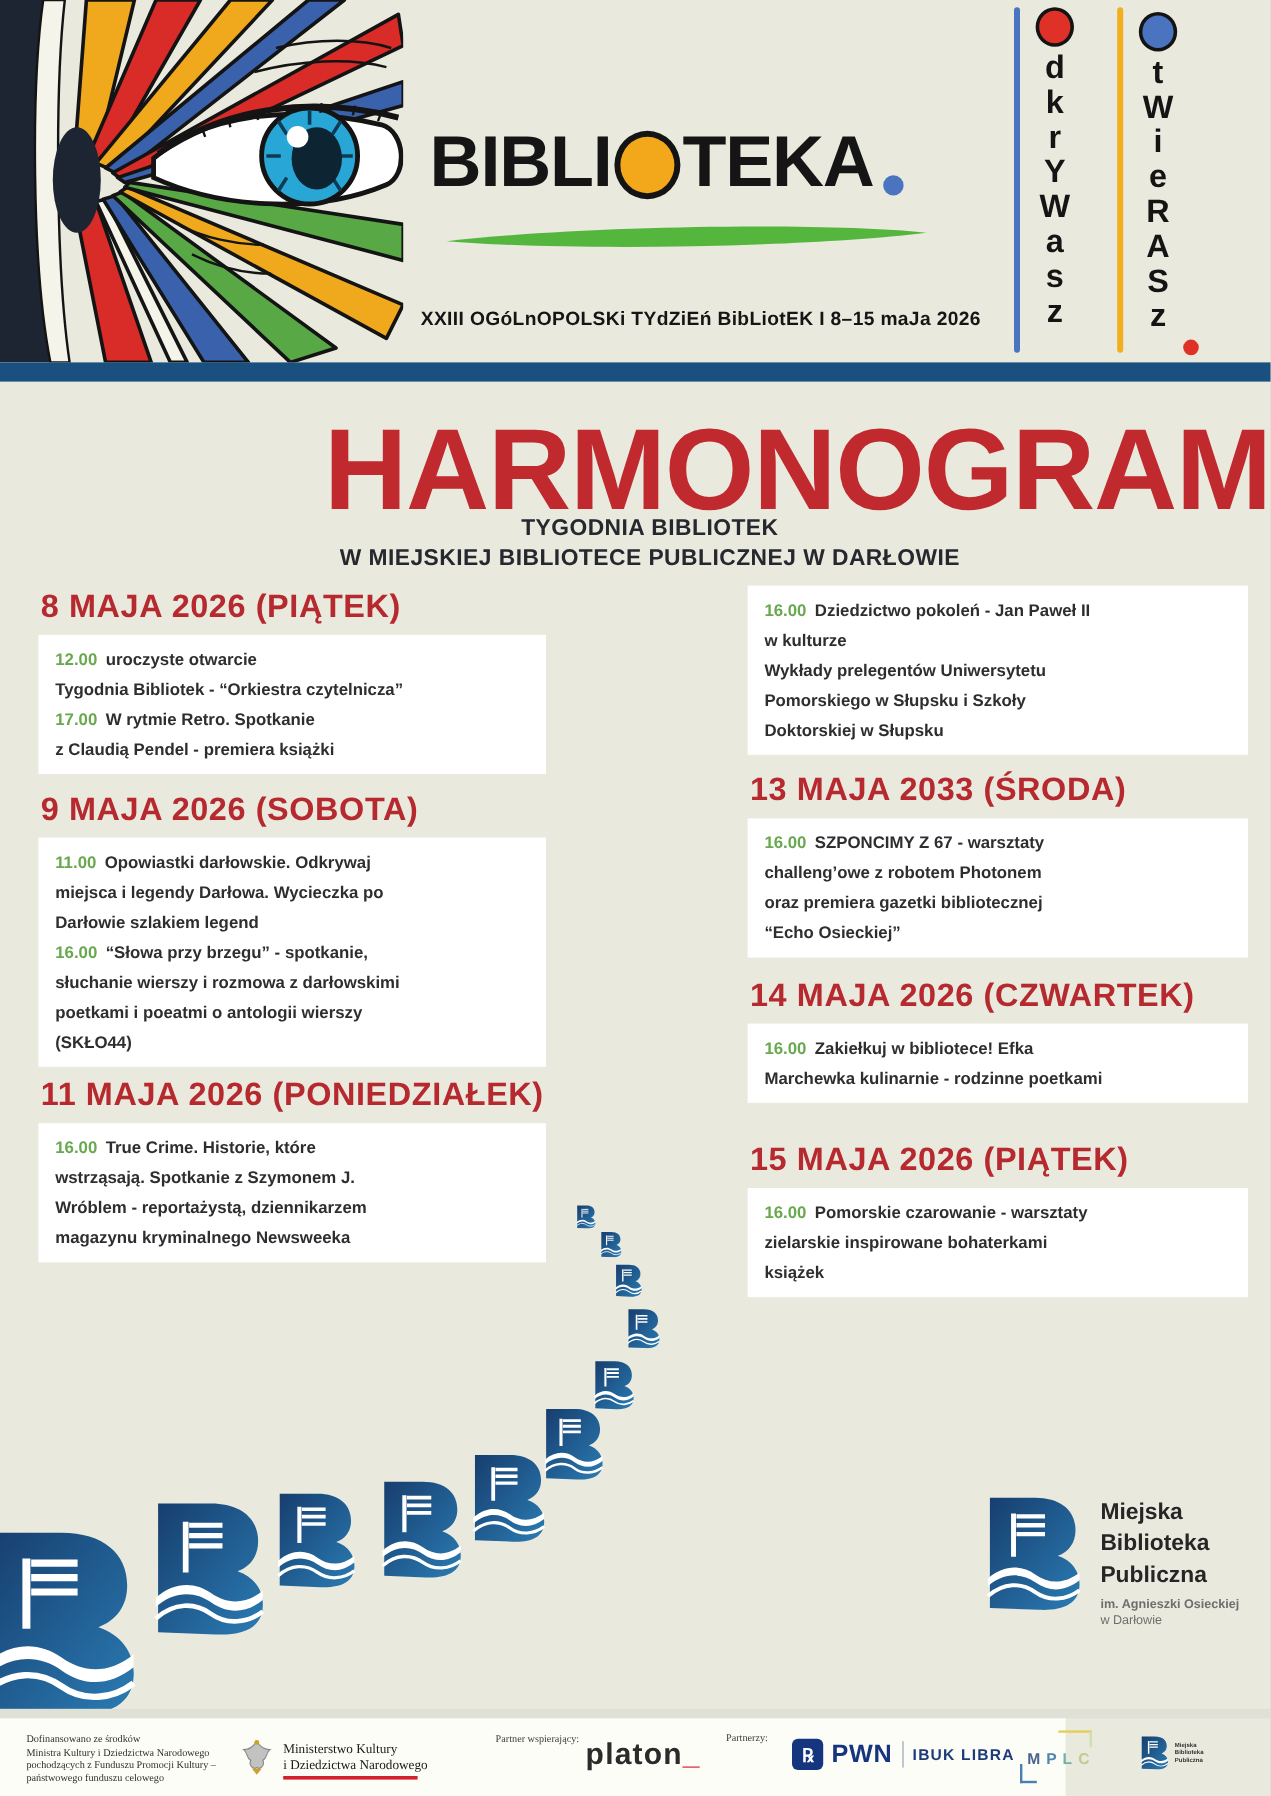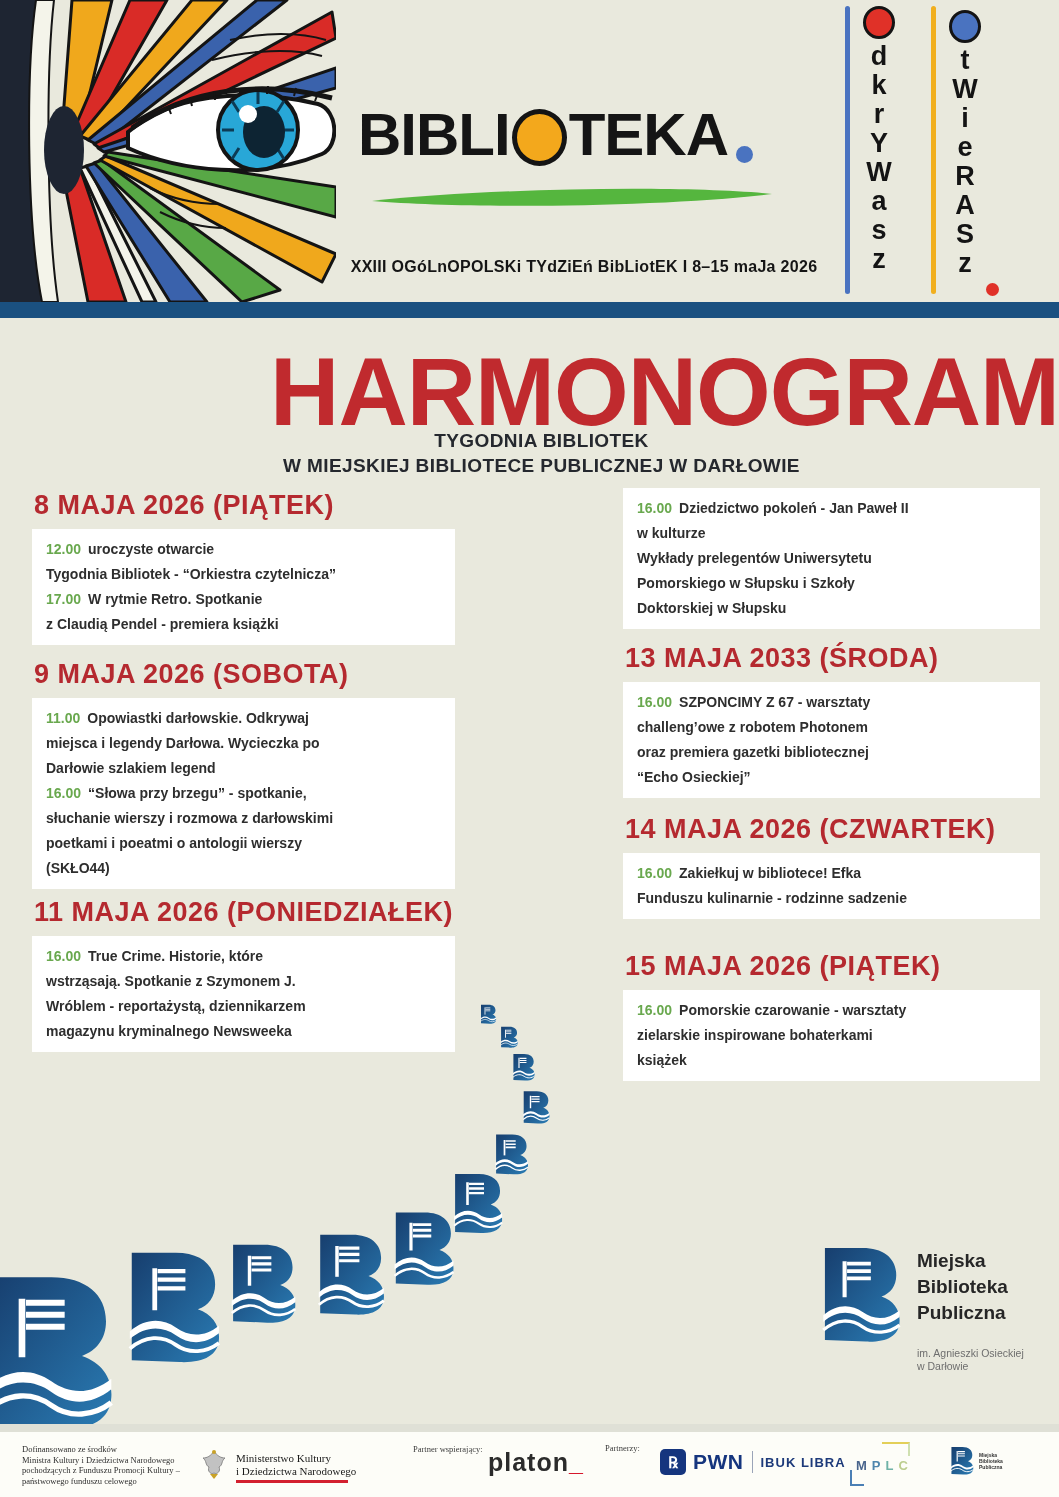--- a/index.html
+++ b/index.html
@@ -59,25 +59,25 @@
 
   
   .bcas{position:absolute;}
 
   
   .mbp-logo{position:absolute;left:820px;top:1238px;display:flex;}
   .mbp-icon{width:82px;height:100px;margin-top:6px;}
   .mbp-text{margin-left:15px;padding-top:10px;}
   .mbp-name{font-size:19px;font-weight:800;line-height:26px;color:#262626;}
   .mbp-sub{font-size:10.5px;color:#6e6e6e;line-height:13px;}
-  .mbp-sub.first{margin-top:21px;}
+  .mbp-sub.first{margin-top:5px;font-weight:bold;}
 
   
   .footer-strip{position:absolute;left:0;top:1424px;width:1059px;height:8px;background:#dfe0d6;}
-  .footer{position:absolute;left:0;top:1432px;width:1059px;height:65px;background:#fdfdf8;}
+  .footer{position:absolute;left:0;top:1432px;width:888px;height:65px;background:#fdfdf8;}
   .funding{position:absolute;left:22px;top:12px;font-family:"Liberation Serif", serif;
     font-size:8.5px;line-height:10.5px;color:#2e2e2e;}
   .eagle{position:absolute;left:200px;top:16px;width:28px;height:32px;}
   .ministry{position:absolute;left:236px;top:20px;font-family:"Liberation Serif", serif;
     font-size:11px;line-height:13px;color:#1a1a1a;}
   .ministry-underline{position:absolute;left:236px;top:48px;width:112px;height:3px;background:#d3202f;}
   .flabel{position:absolute;font-family:"Liberation Serif", serif;font-size:8.5px;color:#3c3c3c;}
   .flabel.partner{left:413px;top:12px;}
   .flabel.partners{left:605px;top:11px;}
   .platon{position:absolute;left:488px;top:16px;font-size:25px;font-weight:800;
@@ -250,21 +250,21 @@
           <div class="event-line"><span class="time">16.00</span><span>SZPONCIMY Z 67 - warsztaty</span></div>
           <div class="event-line"><span>challeng’owe z robotem Photonem</span></div>
           <div class="event-line"><span>oraz premiera gazetki bibliotecznej</span></div>
           <div class="event-line"><span>“Echo Osieckiej”</span></div>
         </div>
       </div>
       <div class="section">
         <div class="day-heading">14 MAJA 2026 (CZWARTEK)</div>
         <div class="event-box">
           <div class="event-line"><span class="time">16.00</span><span>Zakiełkuj w bibliotece! Efka</span></div>
-          <div class="event-line"><span>Funduszu kulinarnie - rodzinne sadzenie</span></div>
+          <div class="event-line"><span>Marchewka kulinarnie - rodzinne poetkami</span></div>
         </div>
       </div>
       <div class="section">
         <div class="day-heading">15 MAJA 2026 (PIĄTEK)</div>
         <div class="event-box">
           <div class="event-line"><span class="time">16.00</span><span>Pomorskie czarowanie - warsztaty</span></div>
           <div class="event-line"><span>zielarskie inspirowane bohaterkami</span></div>
           <div class="event-line"><span>książek</span></div>
         </div>
       </div>

